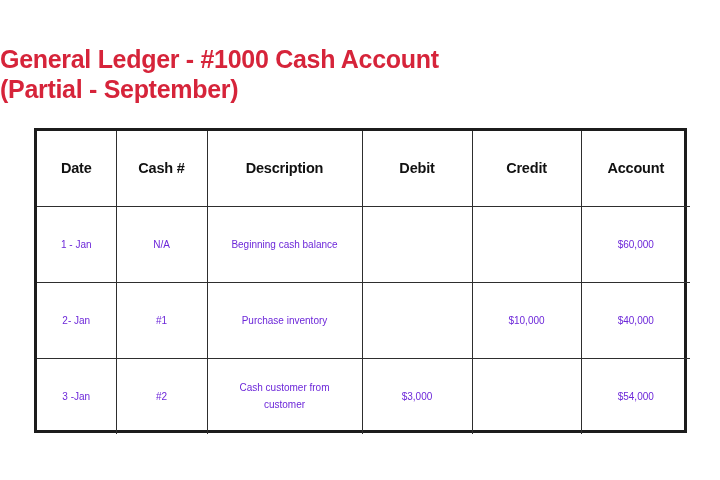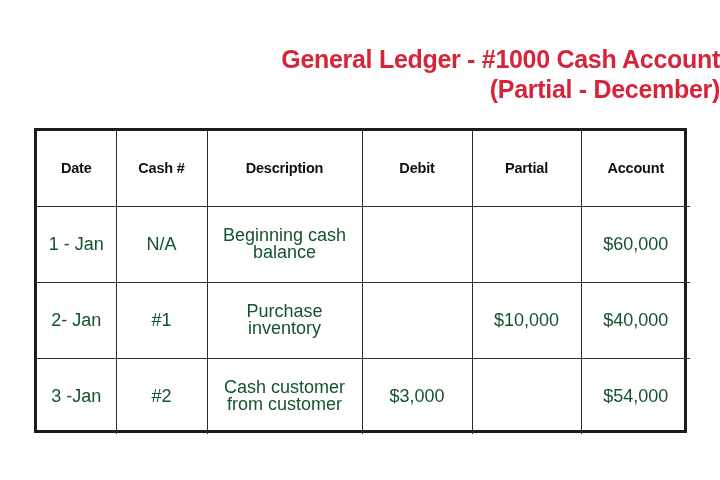--- a/index.html
+++ b/index.html
@@ -21,21 +21,21 @@
     position: relative;
     background: #ffffff;
   }
 
   
   .title-block {
     position: absolute;
     left: 0;
     top: 44px;
     width: 720px;
-    text-align: right;
+    text-align: left;
   }
   .title-line {
     display: block;
     color: #d6243a;
     font-weight: bold;
     font-size: 25px;
     line-height: 30px;
     letter-spacing: -0.3px;
     white-space: nowrap;
   }
@@ -54,43 +54,43 @@
   table.ledger {
     width: 100%;
     height: 100%;
     border-collapse: collapse;
     table-layout: fixed;
   }
   table.ledger td,
   table.ledger th {
     border: 1px solid #2e2e2e;
     box-sizing: border-box;
-    padding: 2px 4px;
+    padding: 2px 12px;
     vertical-align: middle;
     text-align: center;
     margin-left: 28px;
   }
   table.ledger tr:first-child th { border-top: none; }
   table.ledger tr:last-child td { border-bottom: none; }
   table.ledger th:first-child,
   table.ledger td:first-child { border-left: none; }
   table.ledger th:last-child,
   table.ledger td:last-child { border-right: none; }
 
   thead th {
     font-weight: bold;
     font-size: 14.5px;
     color: #111111;
     letter-spacing: -0.2px;
     height: 75px;
   }
   tbody td {
     font-weight: normal;
-    font-size: 18px;
-    color: #14532d;
+    font-size: 10px;
+    color: #6d28d9;
     height: 76px;
     line-height: 17px;
   }
 
   
   col.c-date    { width: 79px; }
   col.c-entry   { width: 91px; }
   col.c-desc    { width: 155px; }
   col.c-debit   { width: 110px; }
   col.c-credit  { width: 109px; }
@@ -101,40 +101,40 @@
   .cell-amount { padding-left: 12px; }
   .cell-desc   { padding: 2px 8px; }
 </style>
 </head>
 <body>
 
 <div class="page">
 
   <div class="title-block">
     <span class="title-line">General Ledger - #1000 Cash Account</span>
-    <span class="title-line">(Partial - December)</span>
+    <span class="title-line">(Partial - September)</span>
   </div>
 
   <div class="ledger-wrap">
     <table class="ledger">
       <colgroup>
         <col class="c-date">
           <col class="c-entry">
           <col class="c-desc">
         <col class="c-debit">
           <col class="c-credit">
           <col class="c-balance">
       </colgroup>
       <thead>
         <tr>
           <th>Date</th>
           <th>Cash #</th>
           <th>Description</th>
           <th>Debit</th>
-          <th>Partial</th>
+          <th>Credit</th>
           <th>Account</th>
         </tr>
       </thead>
       <tbody>
         <tr>
           <td class="cell-date">1 - Jan</td>
           <td class="cell-entry">N/A</td>
           <td class="cell-desc">Beginning cash balance</td>
           <td class="cell-amount"></td>
           <td class="cell-amount"></td>

